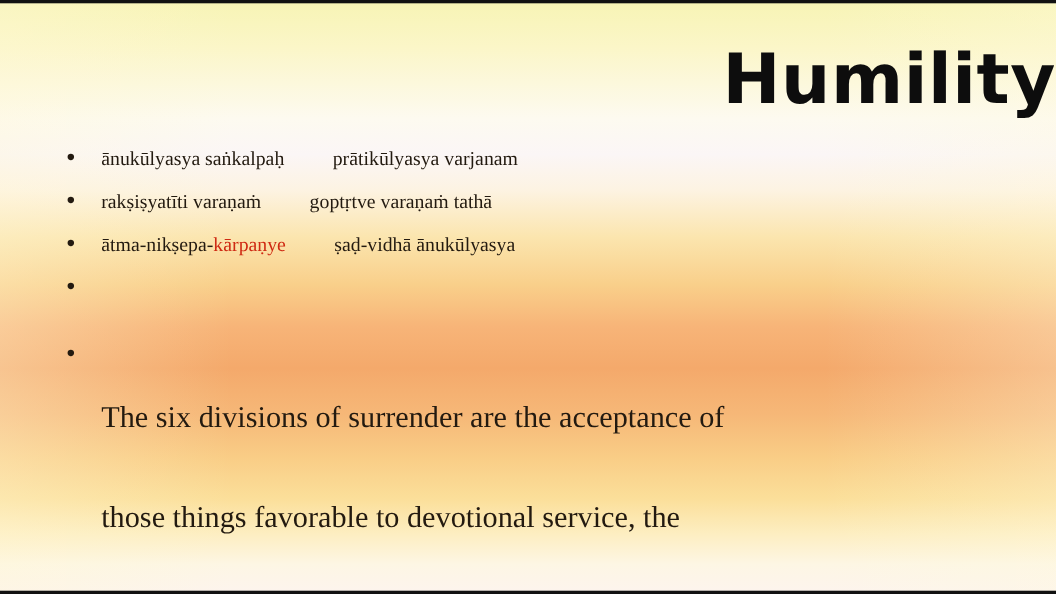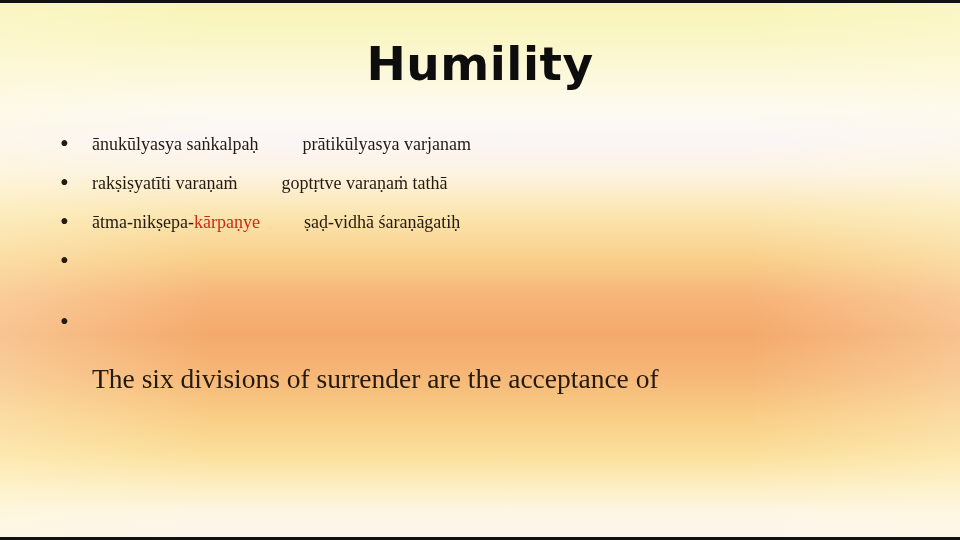--- a/index.html
+++ b/index.html
@@ -61,23 +61,23 @@
   #content {
     position: absolute;
     inset: 0;
   }
 
   .title {
     position: absolute;
     top: 36px;
     left: 0;
     width: 100%;
-    text-align: center;
+    text-align: right;
     font-family: "DejaVu Sans", "Liberation Sans", sans-serif;
-    font-size: 47px;
+    font-size: 63px;
     font-weight: 600;
     color: #0d0d0d;
     letter-spacing: 0.5px;
   }
 
   .bullets {
     position: absolute;
     top: 126px;
     left: 52px;
     right: 28px;
@@ -145,34 +145,35 @@
         <div class="bullet-body"><span>ānukūlyasya saṅkalpaḥ</span><span class="seg-gap"></span><span>prātikūlyasya varjanam</span></div>
       </div>
 
       <div class="bullet-row verse">
         <div class="bullet-dot">•</div>
         <div class="bullet-body"><span>rakṣiṣyatīti varaṇaṁ</span><span class="seg-gap"></span><span>goptṛtve varaṇaṁ tathā</span></div>
       </div>
 
       <div class="bullet-row verse">
         <div class="bullet-dot">•</div>
-        <div class="bullet-body"><span>ātma-nikṣepa-</span><span class="red">kārpaṇye</span><span class="seg-gap"></span><span>ṣaḍ-vidhā śaraṇāgatiḥ</span></div>
+        <div class="bullet-body"><span>ātma-nikṣepa-</span><span class="red">kārpaṇye</span><span class="seg-gap"></span><span>ṣaḍ-vidhā ānukūlyasya</span></div>
       </div>
 
       <div class="bullet-row blank-row">
         <div class="bullet-dot">•</div>
         <div class="bullet-body"></div>
       </div>
 
       <div class="spacer-row"></div>
 
       <div class="bullet-row para">
         <div class="bullet-dot">•</div>
         <div class="bullet-body">
           <div class="para-row">The six divisions of surrender are the acceptance of</div>
+          <div class="para-row">those things favorable to devotional service, the</div>
           
           
           
           
         </div>
       </div>
 
     </div>
   </div>
 </div>

